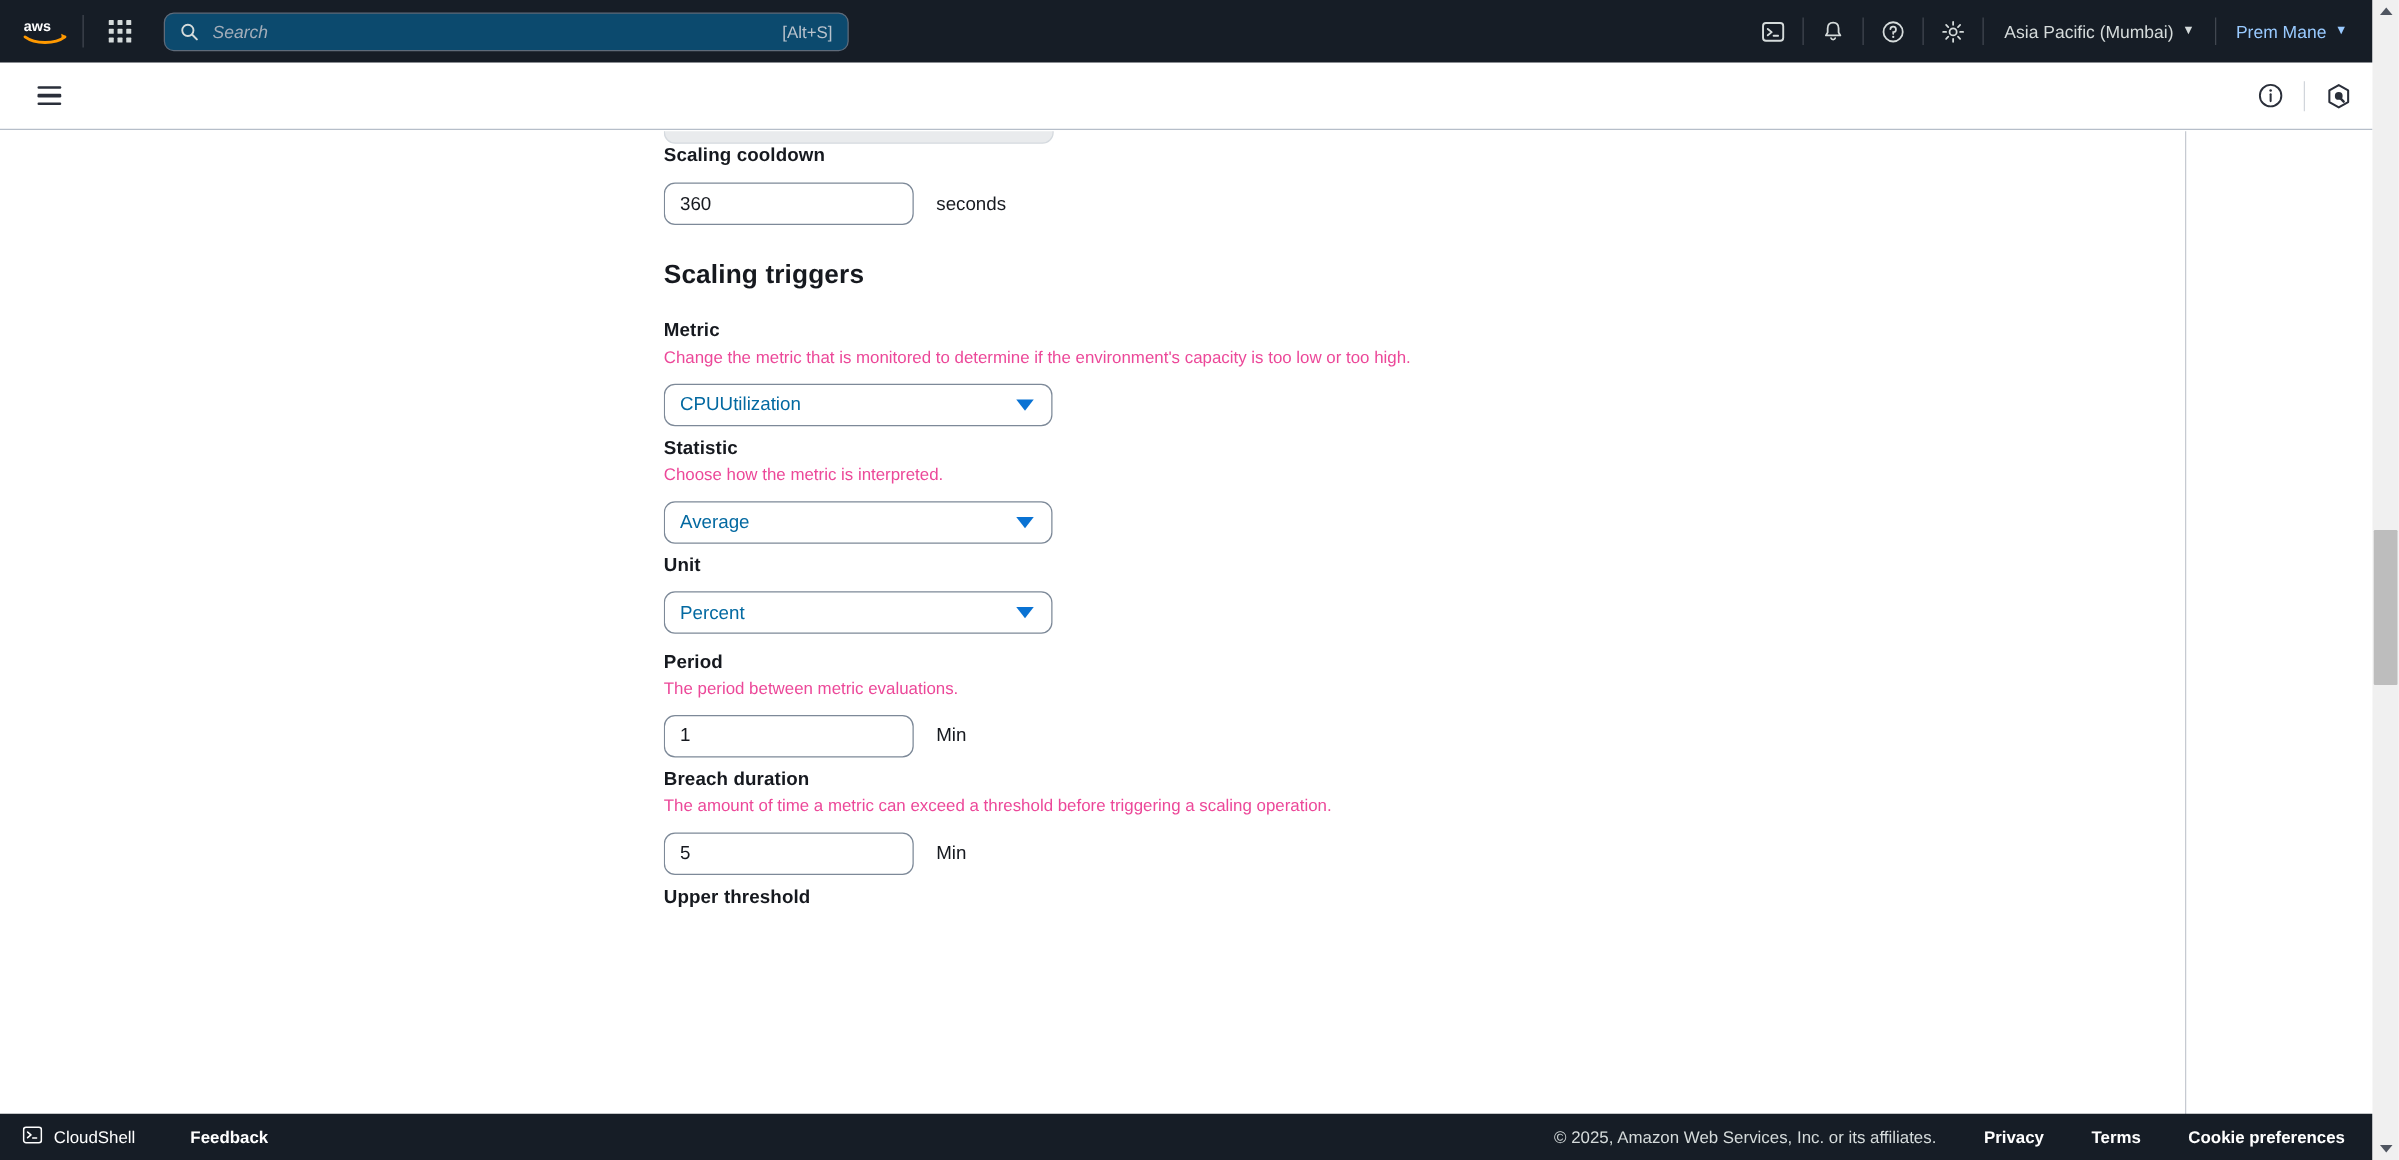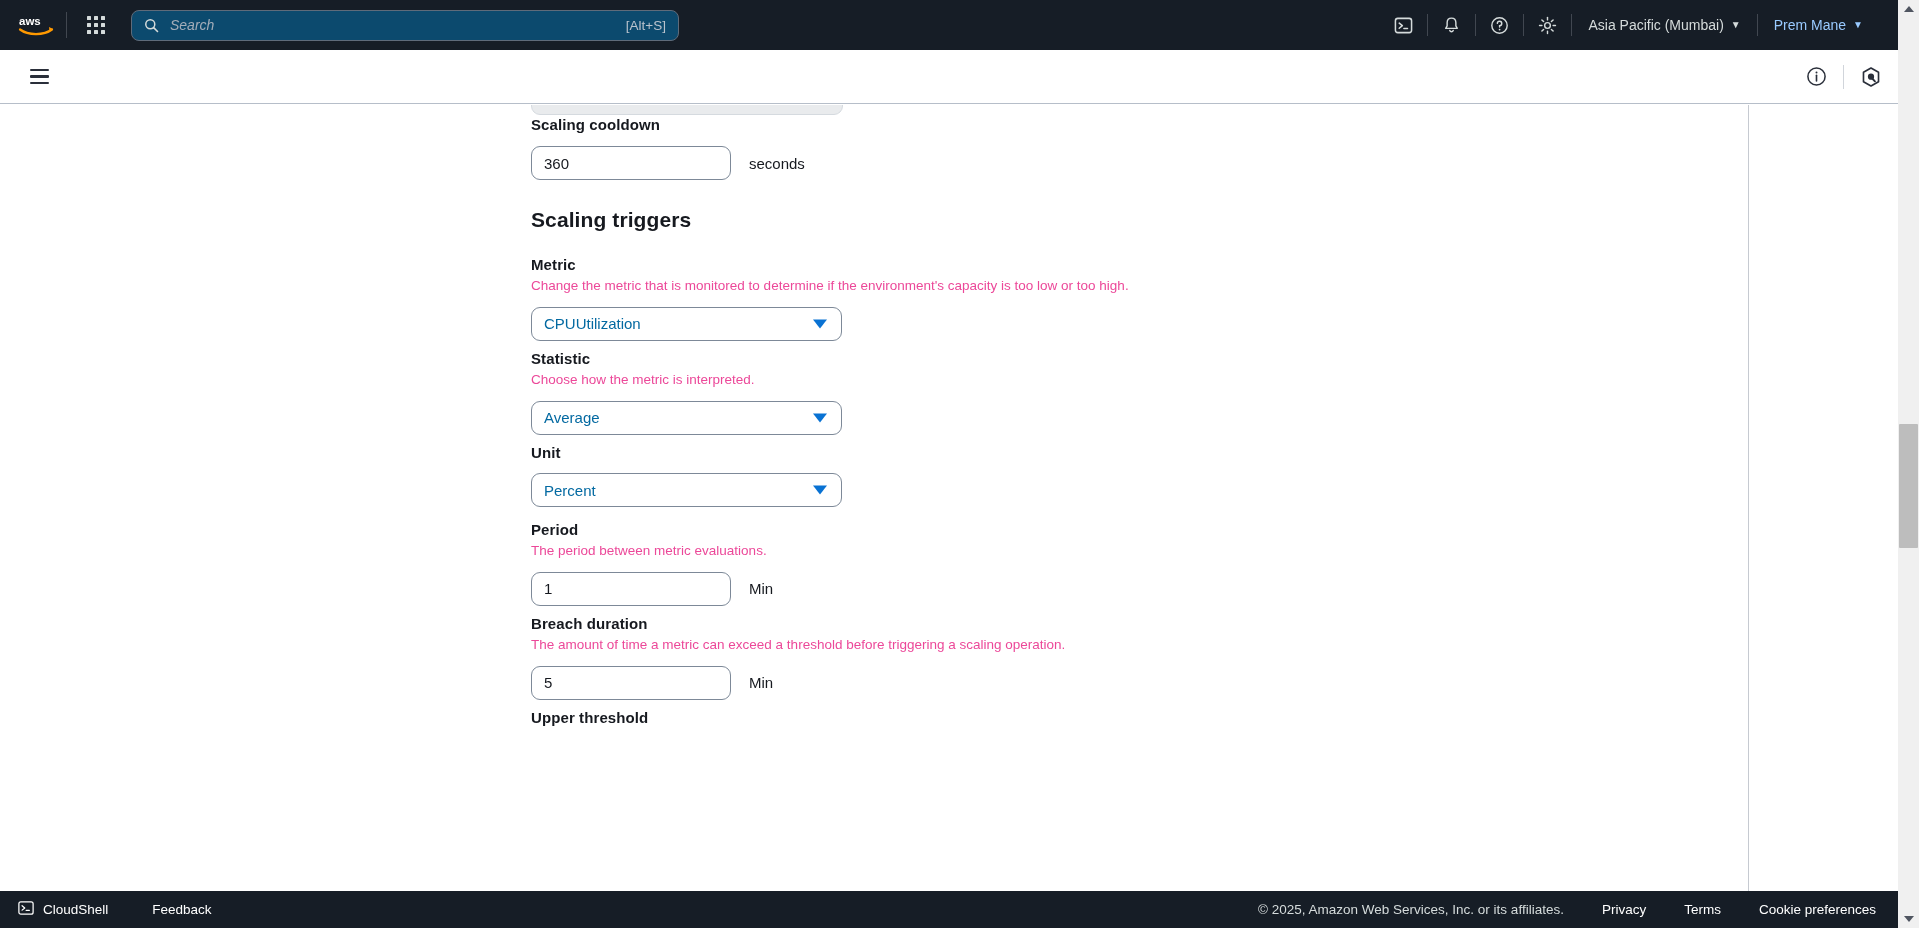--- a/index.html
+++ b/index.html
@@ -52,21 +52,21 @@
   .search-icon svg { display:block; }
   .search-input {
     flex: 1 1 auto; border: none; outline: none; background: transparent;
     color: #d5dbdb; font-size: 14px;
     font-family: "Liberation Sans", sans-serif;
     font-style: italic;
   }
   .search-input::placeholder { color:#a3adb9; font-style: italic; opacity:1; }
   .search-kbd { color:#b9c2cc; font-size: 13.5px; white-space: nowrap; }
 
-  .top-right { margin-left: auto; display:flex; align-items:center; height:100%; padding-right: 19px; }
+  .top-right { margin-left: auto; display:flex; align-items:center; height:100%; padding-right: 4px; }
   .tr-btn {
     height: 50px; display:flex; align-items:center; justify-content:center;
     padding: 0 14px; cursor:pointer; color:#d5dbdb;
   }
   .tr-btn svg { display:block; }
   .tr-divider { width:1px; height:22px; background:#414750; }
   .tr-text {
     height:50px; display:flex; align-items:center; padding: 0 16px;
     font-size: 14px; color:#d5dbdb; cursor:pointer; white-space:nowrap;
   }
@@ -161,21 +161,21 @@
     width: 1898px; height: 37px;
     background:#161d26;
     display:flex; align-items:center;
     z-index: 20;
   }
   .f-left { display:flex; align-items:center; }
   .f-cloudshell {
     display:flex; align-items:center; gap:9px;
     margin-left: 18px; color:#ffffff; font-size:13.5px; cursor:pointer;
   }
-  .f-link { color:#ffffff; font-size:13.5px; cursor:pointer; }
+  .f-link { color:#ffffff; font-size:13.5px; cursor:pointer;font-weight:bold; }
   .f-feedback { margin-left: 44px; }
   .f-right { margin-left:auto; display:flex; align-items:center; gap:38px; padding-right: 22px; }
   .f-copy { color:#d5dbdb; font-size:13.5px; white-space:nowrap; }
 
   
   .scrollbar {
     position:absolute; top:0; right:0;
     width: 21px; height: 928px;
     background:#f0f0f0;
     z-index: 30;

